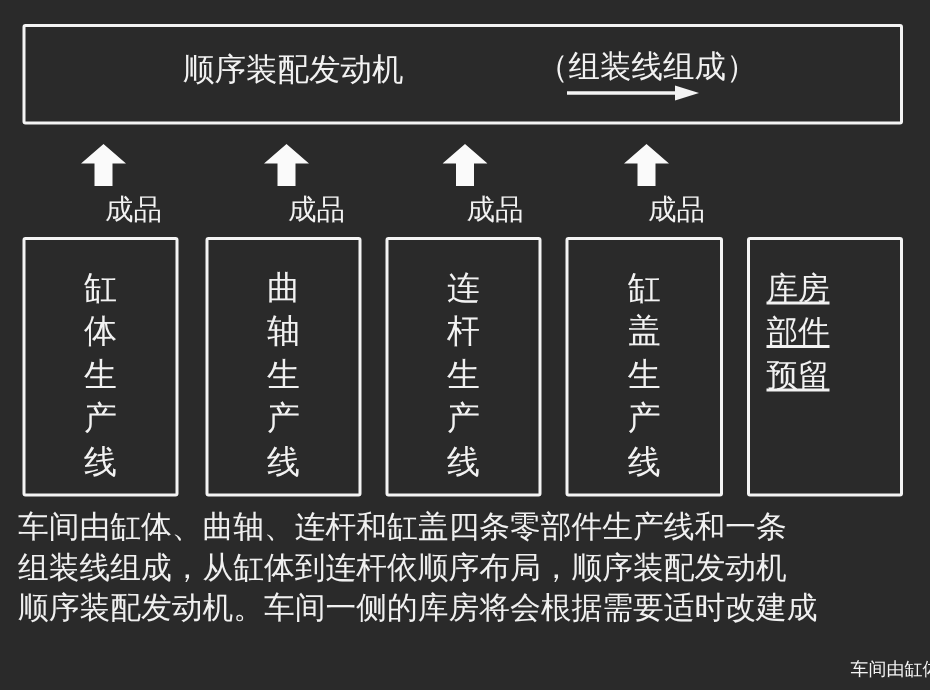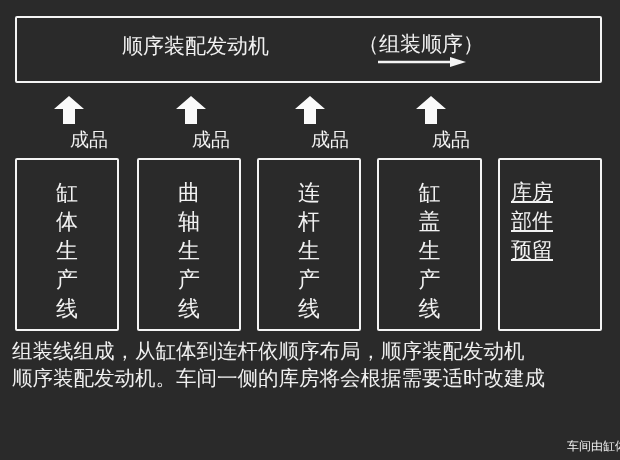--- a/index.html
+++ b/index.html
@@ -33,21 +33,21 @@
     left: 12px; top: 338px; width: 605px; font-size: 20.5px; line-height: 27px; color: #f0f0f0;
   }
   .para span { display: block; white-space: nowrap; }
   .watermark { left: 567px; top: 438px; font-size: 12px; color: #f4f4f4; white-space: nowrap; }
 </style>
 </head>
 <body>
 
 <div class="abs top-box"></div>
 <div class="abs title">顺序装配发动机</div>
-<div class="abs order">（组装顺序）</div>
+<div class="abs order">（组装线组成）</div>
 <svg class="abs order-arrow" viewBox="0 0 90 12">
   <line x1="0" y1="6" x2="76" y2="6" stroke="#f4f4f4" stroke-width="2.4"></line>
   <polygon points="72,1 88,6 72,11" fill="#f4f4f4"></polygon>
 </svg>
 
 <svg class="abs up-arrow" style="left:54px;top:96px" viewBox="0 0 30 28">
   <polygon points="15,0 30,13 21,13 21,28 9,28 9,13 0,13" fill="#fafafa"></polygon>
 </svg>
 <div class="abs label" style="left:28px;top:127px">成品</div>
 
@@ -108,17 +108,18 @@
 
 <div class="abs line-box" style="left:498px;width:104px">
   <div class="ltext">
     <span>库房</span>
     <span>部件</span>
     <span>预留</span>
   </div>
 </div>
 
 <div class="abs para">
+  <span>车间由缸体、曲轴、连杆和缸盖四条零部件生产线和一条</span>
   <span>组装线组成，从缸体到连杆依顺序布局，顺序装配发动机</span>
   <span>顺序装配发动机。车间一侧的库房将会根据需要适时改建成</span>
 </div>
 
 <div class="abs watermark">车间由缸体</div>
 
 </body></html>

